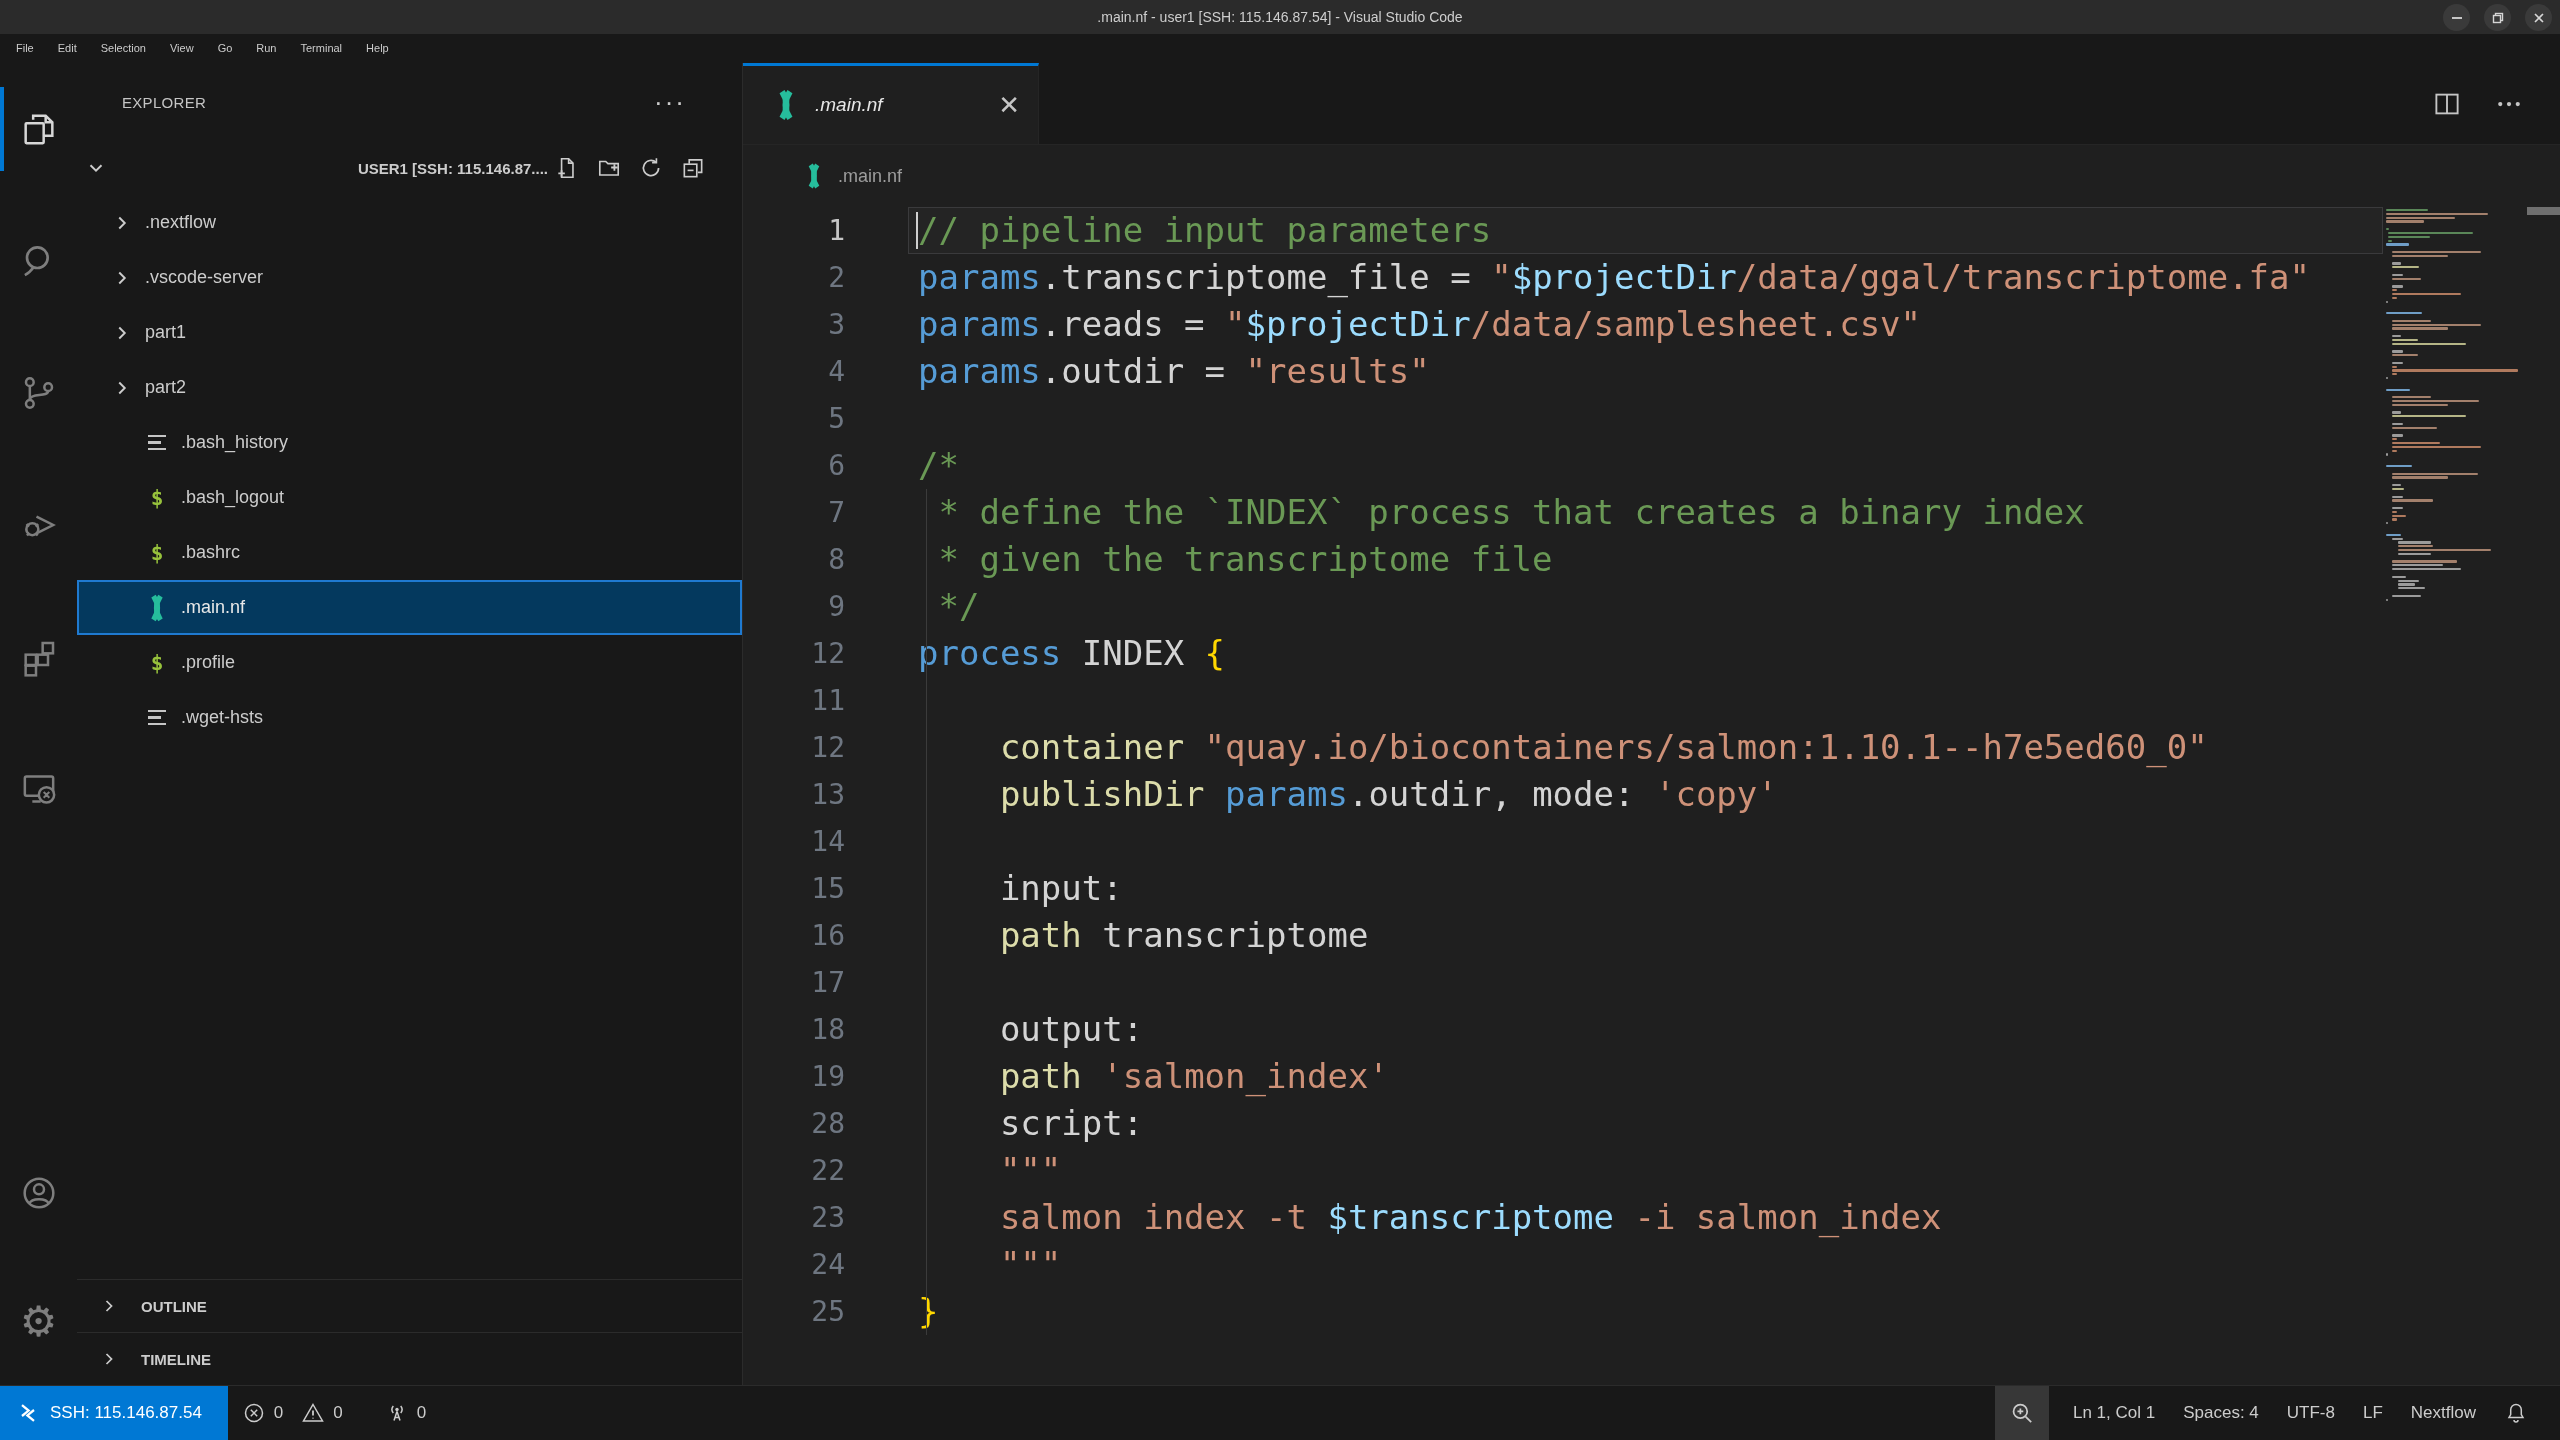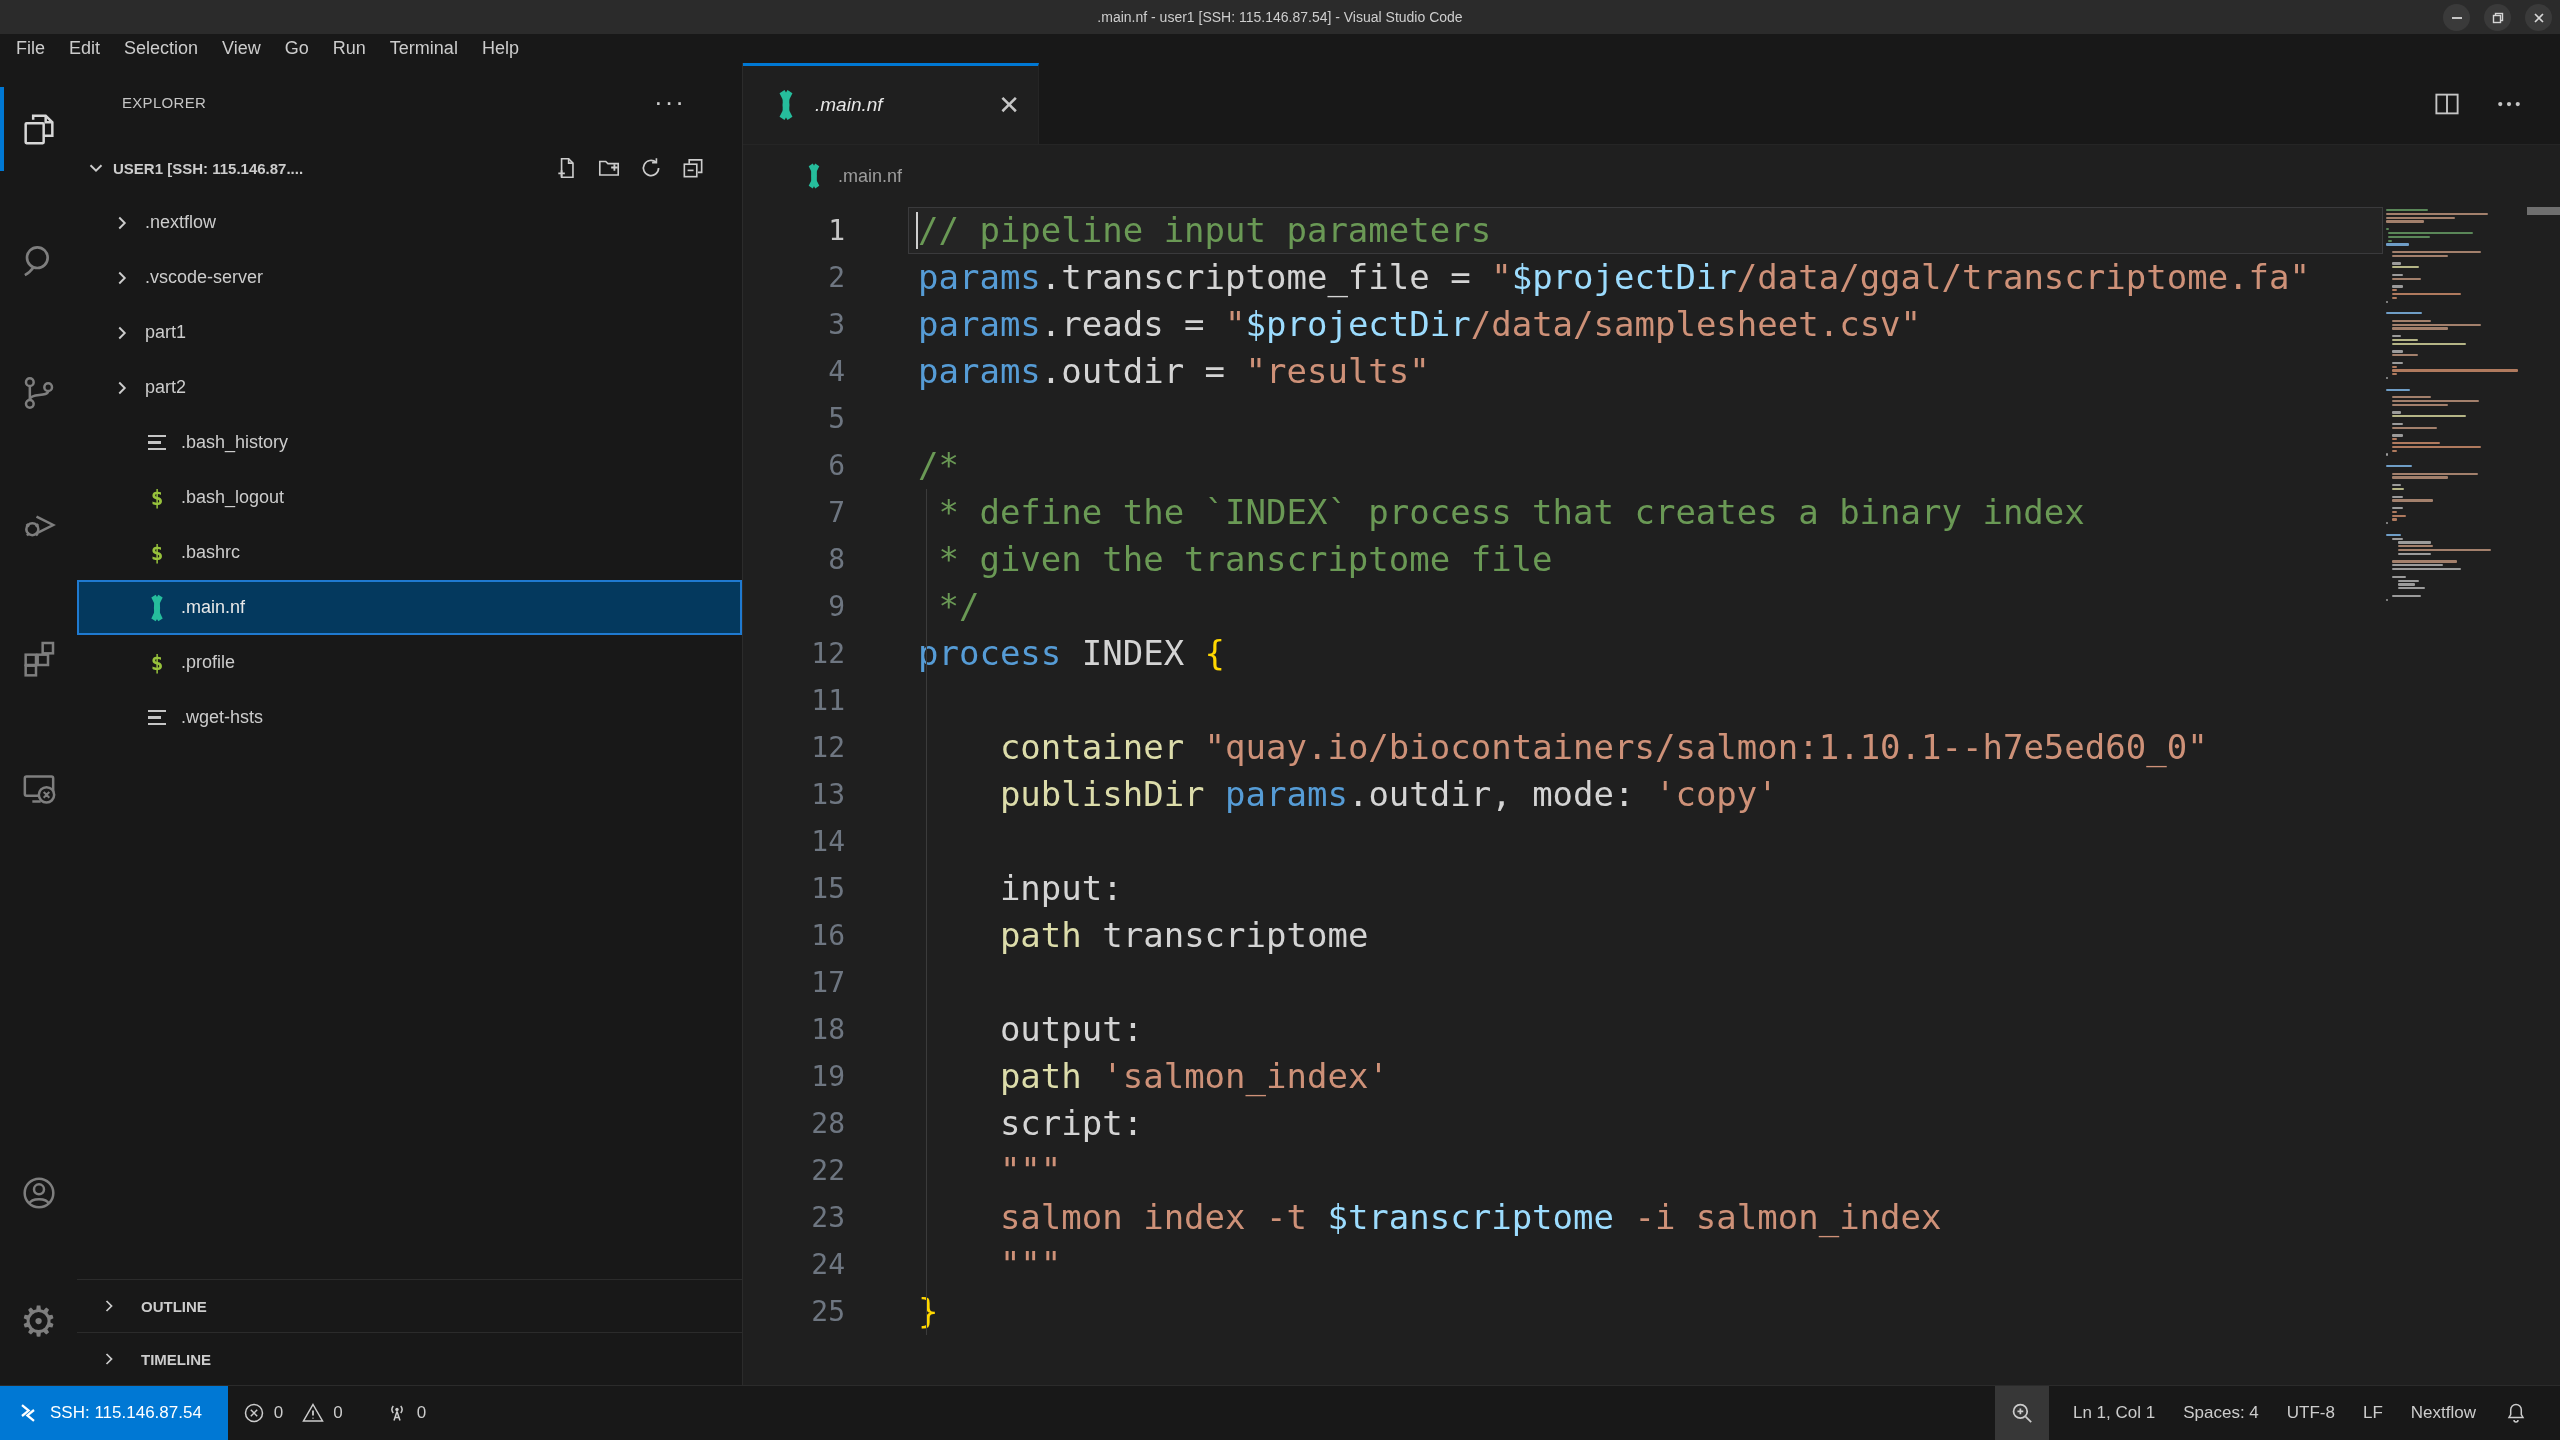--- a/index.html
+++ b/index.html
@@ -9,41 +9,41 @@
 
   
   .titlebar { height:34px; background:#2b2b2b; display:flex; align-items:center; justify-content:center; position:relative; flex:0 0 auto; }
   .titlebar .title { color:#cecece; font-size:14px; }
   .win-controls { position:absolute; right:8px; top:4px; display:flex; gap:14px; }
   .win-btn { width:27px; height:27px; border-radius:50%; background:#3a3a3a; color:#d6d6d6; display:flex; align-items:center; justify-content:center; }
   .win-btn svg { display:block; }
 
   
   .menubar { height:29px; background:#181818; display:flex; align-items:center; padding-left:4px; flex:0 0 auto; }
-  .menu-item { color:#cccccc; font-size:18px; padding:3px 12px; line-height:29px; }
+  .menu-item { color:#cccccc; font-size:11px; padding:3px 12px; line-height:29px; }
 
   
   .workbench { flex:1 1 auto; display:flex; min-height:0; }
 
   
   .activitybar { width:77px; background:#181818; display:flex; flex-direction:column; flex:0 0 auto; }
   .ab-item { height:132px; position:relative; display:flex; align-items:center; justify-content:center; color:#7e7e7e; }
   .ab-item.active { color:#d7d7d7; }
   .ab-item.active::before { content:""; position:absolute; left:0; top:24px; bottom:24px; width:4px; background:#0078d4; }
   .ab-item svg { width:40px; height:40px; }
   .ab-spacer { flex:1; }
   .ab-bottom .ab-item { height:128px; }
   .gear-glyph { font-size:42px; color:#7e7e7e; font-family:"DejaVu Sans", sans-serif; }
 
   
   .sidebar { width:666px; background:#181818; border-right:1px solid #2b2b2b; display:flex; flex-direction:column; flex:0 0 auto; }
   .sb-header { height:78px; display:flex; align-items:center; padding:0 56px 0 45px; flex:0 0 auto; }
   .sb-header .sb-title { color:#c5c5c5; font-size:15px; letter-spacing:.3px; flex:1; }
   .dots { color:#cccccc; font-size:26px; letter-spacing:2px; line-height:10px; }
-  .sb-section { height:54px; display:flex; align-items:center; padding:0 36px 0 8px; gap:6px; flex:0 0 auto; }
+  .sb-section { height:54px; display:flex; align-items:center; padding:0 36px 0 8px; gap:6px; flex:0 0 auto;text-align:right; }
   .sb-section .chev { color:#cccccc; }
   .sb-section .sec-label { color:#cccccc; font-weight:bold; font-size:15px; flex:1; white-space:nowrap; overflow:hidden; }
   .sec-actions { display:flex; gap:16px; align-items:center; }
   .sec-actions svg { width:26px; height:26px; color:#cccccc; }
 
   .tree { flex:0 0 auto; }
   .tree-row { height:55px; display:flex; align-items:center; padding-left:28px; position:relative; }
   .tree-row .tw { width:34px; display:flex; align-items:center; justify-content:center; flex:0 0 auto; color:#cccccc; }
   .tree-row .ticon { width:36px; display:flex; align-items:center; justify-content:center; flex:0 0 auto; }
   .tree-row .tlabel { color:#cccccc; font-size:18px; margin-left:6px; white-space:nowrap; }

